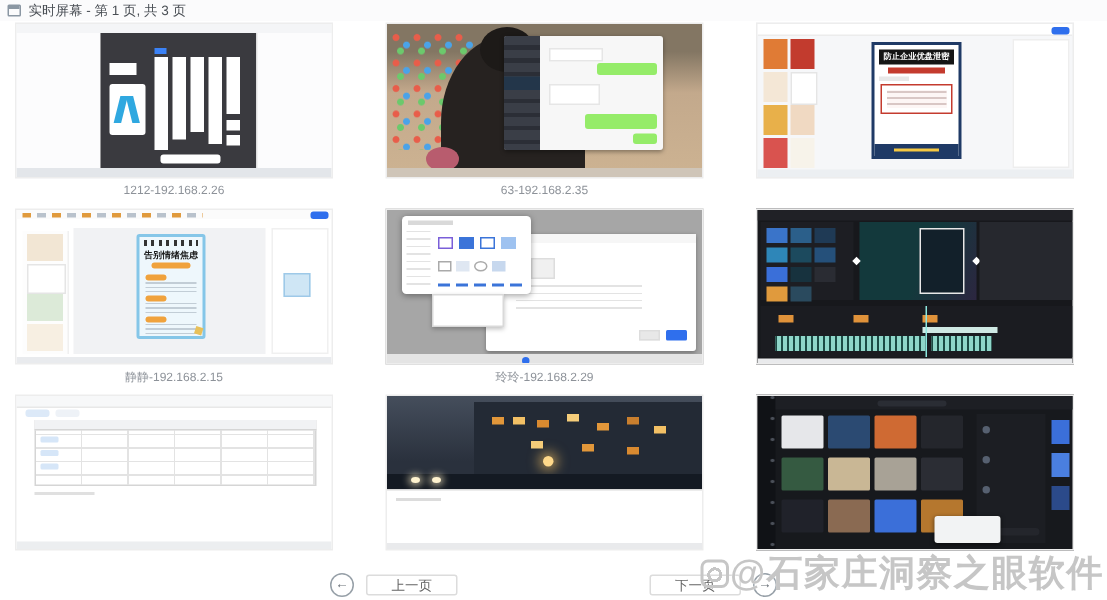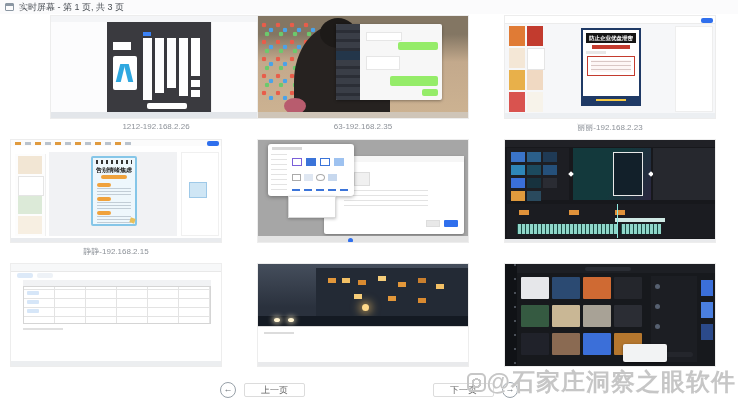--- a/index.html
+++ b/index.html
@@ -243,21 +243,21 @@
            text-shadow:0 0 1px #fff;white-space:nowrap;}
 </style>
 </head>
 <body>
 
 <div class="titlebar">
   <div class="win-icon"></div>
   <span>实时屏幕 - 第 1 页, 共 3 页</span>
 </div>
 
-<figure class="cell" style="left:10px;top:15px;margin-left:40px;">
+<figure class="cell" style="left:10px;top:15px;">
   <div class="shot s1">
     <div class="top"></div>
     <div class="lp lines"></div>
     <div class="cv"></div>
     <div class="rp lines"></div>
     <div class="mini"></div>
     <div class="logoCard"></div>
     <div class="lg1"></div>
     <div class="lg2"></div>
     <div class="chip"></div>
@@ -310,21 +310,20 @@
       <div class="ph">防止企业优盘泄密</div>
       <div class="pr"></div>
       <div class="pt"></div>
       <div class="pb"></div>
       <div class="pf"></div>
       <div class="pfy"></div>
     </div>
     <div class="rp lines"></div>
     <div class="task dots"></div>
   </div>
-  <figcaption class="cap">丽丽-192.168.2.23</figcaption>
 </figure>
 
 <figure class="cell" style="left:10px;top:139px;">
   <div class="shot s4">
     <div class="top"></div>
     <div class="menus"></div>
     <div class="btn"></div>
     <div class="lp"></div>
     <div class="d1"></div>
     <div class="d2"></div>
@@ -369,20 +368,21 @@
       <div class="sh5"></div>
       <div class="sh6"></div>
       <div class="sh7"></div>
       <div class="sh8"></div>
       <div class="uline"></div>
     </div>
     <div class="drop lines"></div>
     <div class="task dots"></div>
     <div class="start"></div>
   </div>
+  <figcaption class="cap">玲玲-192.168.2.29</figcaption>
 </figure>
 
 <figure class="cell" style="left:504px;top:139px;">
   <div class="shot s6">
     <div class="top"></div>
     <div class="lp"></div>
     <div class="th" style="left:6px;top:12px;background:#3a74c9;"></div>
     <div class="th" style="left:22px;top:12px;background:#2b5f8a;"></div>
     <div class="th" style="left:38px;top:12px;background:#1f3a55;"></div>
     <div class="th" style="left:6px;top:25px;background:#2e86b8;"></div>

